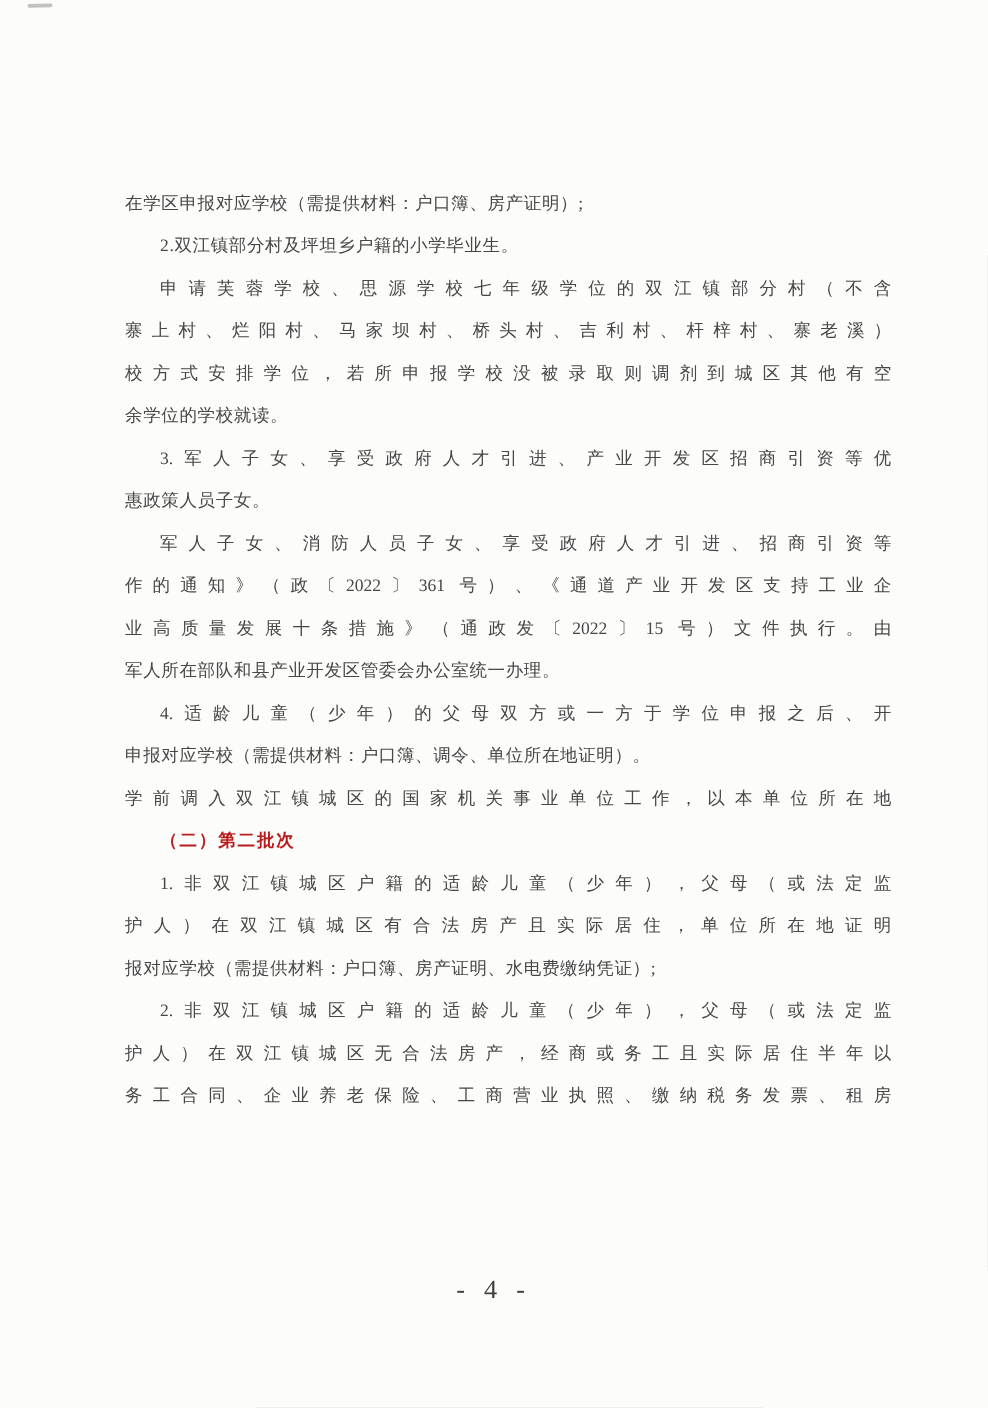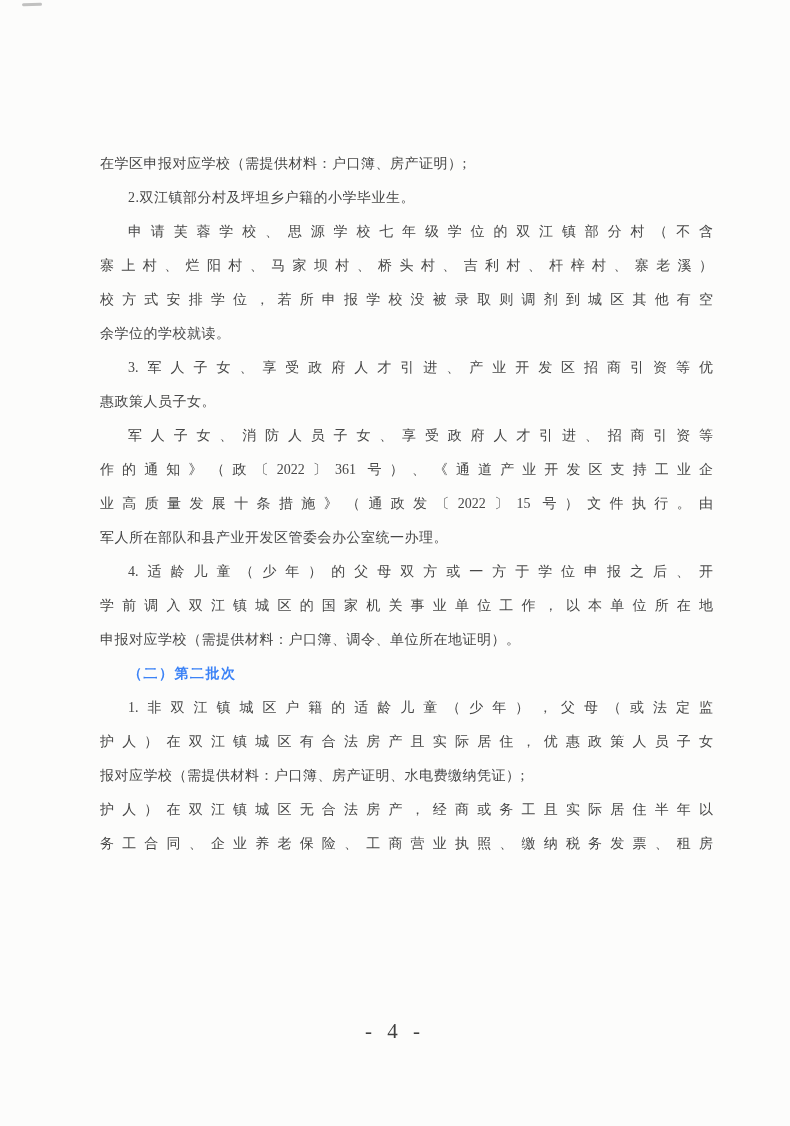--- a/index.html
+++ b/index.html
@@ -45,21 +45,21 @@
     white-space: normal;
     text-align: justify;
     text-align-last: justify;
     overflow: hidden;
   }
   .line.indent {
     text-indent: 2em;
   }
   .line.bold {
     font-weight: 700;
-    color: #3b82f6;
+    color: #b91c1c;
     letter-spacing: 1.5px;
   }
   .footer {
     position: absolute;
     top: 1018px;
     left: 0;
     width: 100%;
     height: 26px;
     text-align: center;
     font-size: 21px;
@@ -82,25 +82,26 @@
     <div class="line just">寨上村、烂阳村、马家坝村、桥头村、吉利村、杆梓村、寨老溪）</div>
     <div class="line just">校方式安排学位，若所申报学校没被录取则调剂到城区其他有空</div>
     <div class="line">余学位的学校就读。</div>
     <div class="line indent just">3.军人子女、享受政府人才引进、产业开发区招商引资等优</div>
     <div class="line">惠政策人员子女。</div>
     <div class="line indent just">军人子女、消防人员子女、享受政府人才引进、招商引资等</div>
     <div class="line just">作的通知》（政〔2022〕361 号）、《通道产业开发区支持工业企</div>
     <div class="line just">业高质量发展十条措施》（通政发〔2022〕15 号）文件执行。由</div>
     <div class="line">军人所在部队和县产业开发区管委会办公室统一办理。</div>
     <div class="line indent just">4.适龄儿童（少年）的父母双方或一方于学位申报之后、开</div>
+    <div class="line">申报对应学校（需提供材料：户口簿、调令、单位所在地证明）。</div>
     <div class="line just">学前调入双江镇城区的国家机关事业单位工作，以本单位所在地</div>
-    <div class="line">申报对应学校（需提供材料：户口簿、调令、单位所在地证明）。</div>
     <div class="line indent bold">（二）第二批次</div>
     <div class="line indent just">1.非双江镇城区户籍的适龄儿童（少年），父母（或法定监</div>
-    <div class="line just">护人）在双江镇城区有合法房产且实际居住，优惠政策人员子女</div>
+    <div class="line just">护人）在双江镇城区有合法房产且实际居住，单位所在地证明</div>
     <div class="line">报对应学校（需提供材料：户口簿、房产证明、水电费缴纳凭证）;</div>
+    <div class="line indent just">2.非双江镇城区户籍的适龄儿童（少年），父母（或法定监</div>
     <div class="line just">护人）在双江镇城区无合法房产，经商或务工且实际居住半年以</div>
     <div class="line just">务工合同、企业养老保险、工商营业执照、缴纳税务发票、租房</div>
   </div>
 
   <div class="footer">- 4 -</div>
 
 </div>
 
 </body></html>

